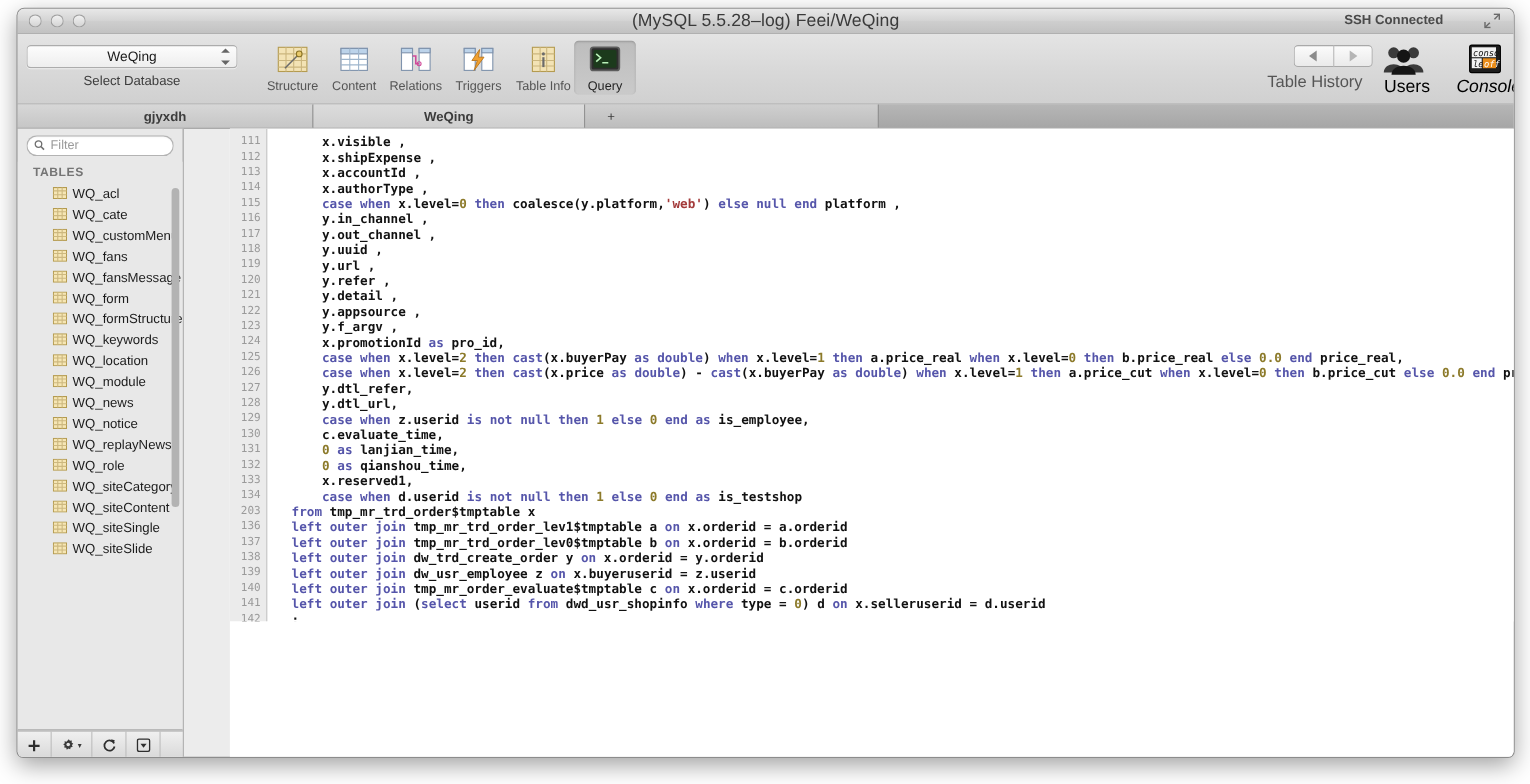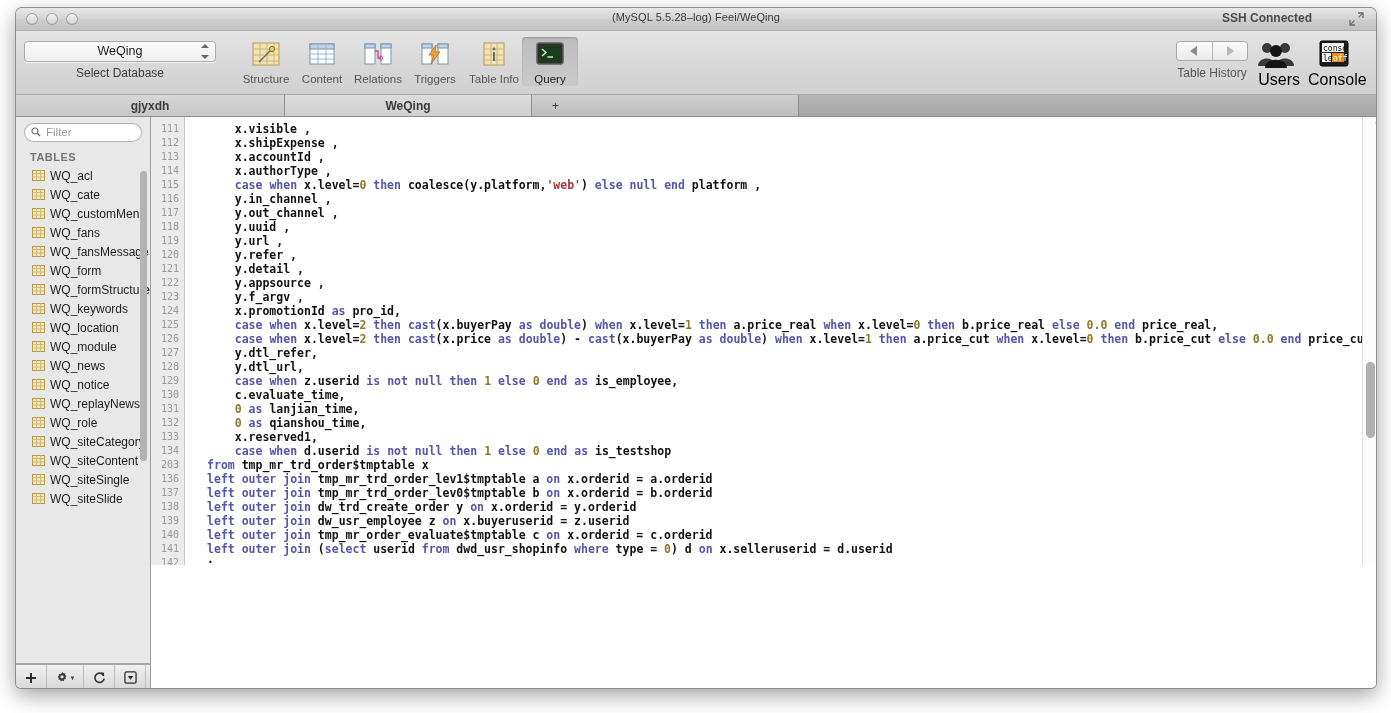--- a/index.html
+++ b/index.html
@@ -21,21 +21,21 @@
     border-bottom:1px solid #b0b0b0;
   }
   .traffic{position:absolute;top:5px;width:12px;height:12px;border-radius:50%;
     background:linear-gradient(to bottom,#f4f4f4,#d2d2d2);
     box-shadow:inset 0 0 0 1px #9e9e9e;}
   #tl-close{left:10px;}
   #tl-min{left:30px;}
   #tl-max{left:50px;}
   #win-title{
     position:absolute;left:0;right:0;top:3px;text-align:center;
-    font-size:11px;color:#3a3a3a;letter-spacing:.1px;
+    font-size:16px;color:#3a3a3a;letter-spacing:.1px;
   }
   #ssh-status{
     position:absolute;right:64px;top:3px;font-size:12px;color:#4a4a4a;font-weight:bold;
   }
   #fullscreen-icon{
     position:absolute;right:12px;top:4px;width:15px;height:14px;color:#6a6a6a;
   }
 
   
   #toolbar{
@@ -69,24 +69,24 @@
   #nav-arrows{
     position:absolute;right:128px;top:10px;width:72px;height:20px;border-radius:4px;
     background:linear-gradient(to bottom,#fcfcfc,#e9e9e9);
     box-shadow:inset 0 0 0 1px #a9a9a9;
     display:flex;
   }
   #nav-arrows div{flex:1;display:flex;align-items:center;justify-content:center;}
   #nav-arrows div:first-child{border-right:1px solid #b8b8b8;}
   .arrL{width:0;height:0;border-top:5px solid transparent;border-bottom:5px solid transparent;border-right:7px solid #8b8b8b;}
   .arrR{width:0;height:0;border-top:5px solid transparent;border-bottom:5px solid transparent;border-left:7px solid #b5b5b5;}
-  #th-label{position:absolute;right:104px;top:35px;width:120px;text-align:center;font-size:12px;color:#555;}
+  #th-label{position:absolute;right:104px;top:35px;width:120px;font-size:15px;color:#555;}
 
   #users-item{position:absolute;right:76px;top:6px;width:48px;text-align:right;}
-  #console-item{position:absolute;right:16px;top:6px;width:52px;text-align:right;}
+  #console-item{position:absolute;right:0;top:6px;width:52px;text-align:right;font-style:italic;}
 
   
   #tabbar{
     position:relative;height:21px;
     background:linear-gradient(to bottom,#b6b6b6,#a6a6a6);
     border-bottom:1px solid #8f8f8f;
     display:flex;align-items:stretch;
   }
   .wtab{
     position:relative;display:flex;align-items:center;justify-content:center;
@@ -95,34 +95,34 @@
     background:linear-gradient(to bottom,#d7d7d7,#c6c6c6);
   }
   .wtab.sel{background:linear-gradient(to bottom,#dcdcdc,#cfcfcf);}
   #tab-gjyxdh{width:268px;}
   #tab-weqing{width:246px;}
   #tab-plus{width:246px;background:linear-gradient(to bottom,#cfcfcf,#bdbdbd);
       font-weight:normal;justify-content:flex-start;padding-left:20px;}
   #tab-filler{flex:1;background:linear-gradient(to bottom,#b6b6b6,#a6a6a6);}
 
   
-  #content{position:relative;height:573px;display:flex;}
+  #content{position:relative;height:573px;display:flex;gap:42px;}
 
   
   #sidebar{position:relative;width:220px;background:#e8e8e8;border-right:1px solid #9d9d9d;display:flex;flex-direction:column;}
   #filter-row{height:30px;display:flex;align-items:center;padding:0 8px;}
   #filter-field{
     position:relative;flex:1;height:19px;border-radius:10px;background:#fff;
     box-shadow:inset 0 0 0 1px #b3b3b3, inset 0 1px 2px rgba(0,0,0,.10);
     display:flex;align-items:center;padding-left:7px;
   }
   #filter-field .ph{font-size:11.5px;color:#9a9a9a;margin-left:5px;}
   #tables-pane{position:relative;flex:1;overflow:hidden;background:#e8e8e8;border-bottom:1px solid #a6a6a6;}
   .section-hdr{font-size:11px;font-weight:bold;color:#757575;letter-spacing:.5px;padding:4px 0 3px 14px;}
-  .tbl-row{display:flex;align-items:center;height:19px;padding-left:16px;font-size:12px;color:#1c1c1c;}
+  .tbl-row{display:flex;align-items:center;height:19px;padding-left:32px;font-size:12px;color:#1c1c1c;}
   .tbl-ico{width:13px;height:11px;margin-right:5px;flex:0 0 auto;}
   #sb-scroll{position:absolute;right:3px;top:24px;width:7px;height:290px;border-radius:4px;background:#b3b3b3;}
   #tableinfo-pane{height:124px;background:#e8e8e8;}
   #sb-bottom{
     height:25px;display:flex;align-items:stretch;
     background:linear-gradient(to bottom,#f0f0f0,#d8d8d8);
     border-top:1px solid #a6a6a6;
   }
   .sb-btn{width:30px;display:flex;align-items:center;justify-content:center;border-right:1px solid #bdbdbd;color:#333;}
 

